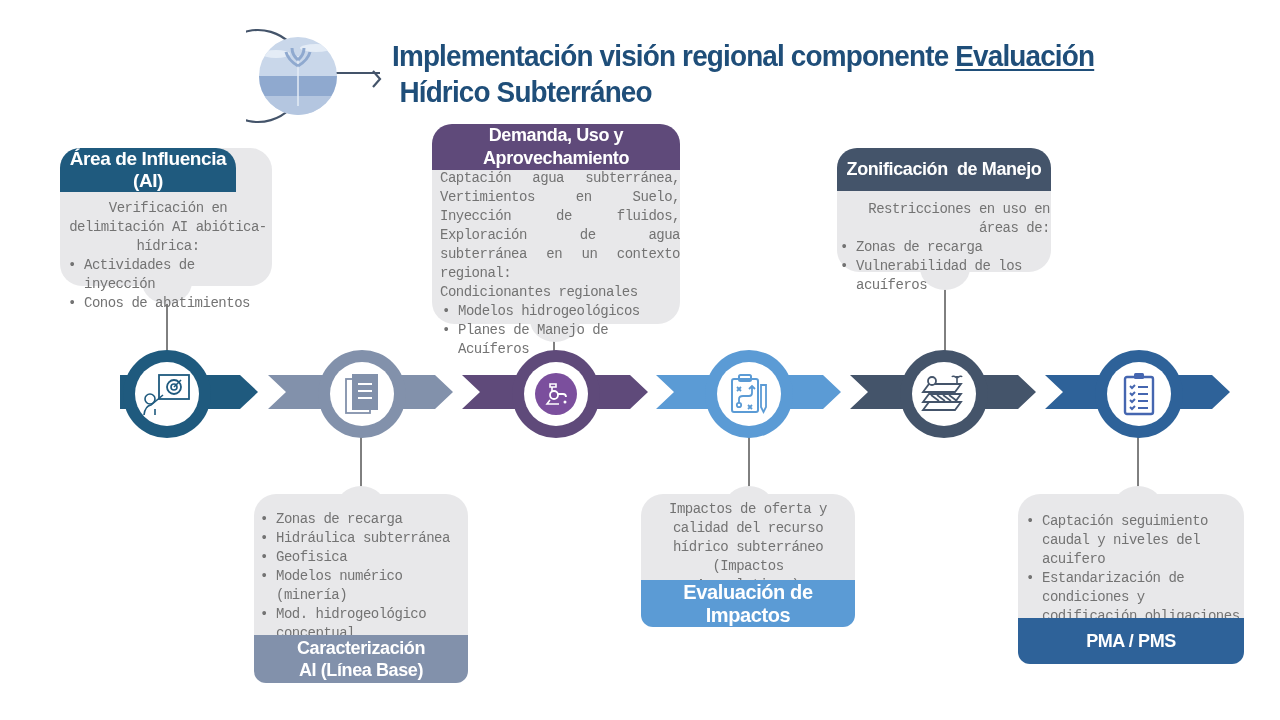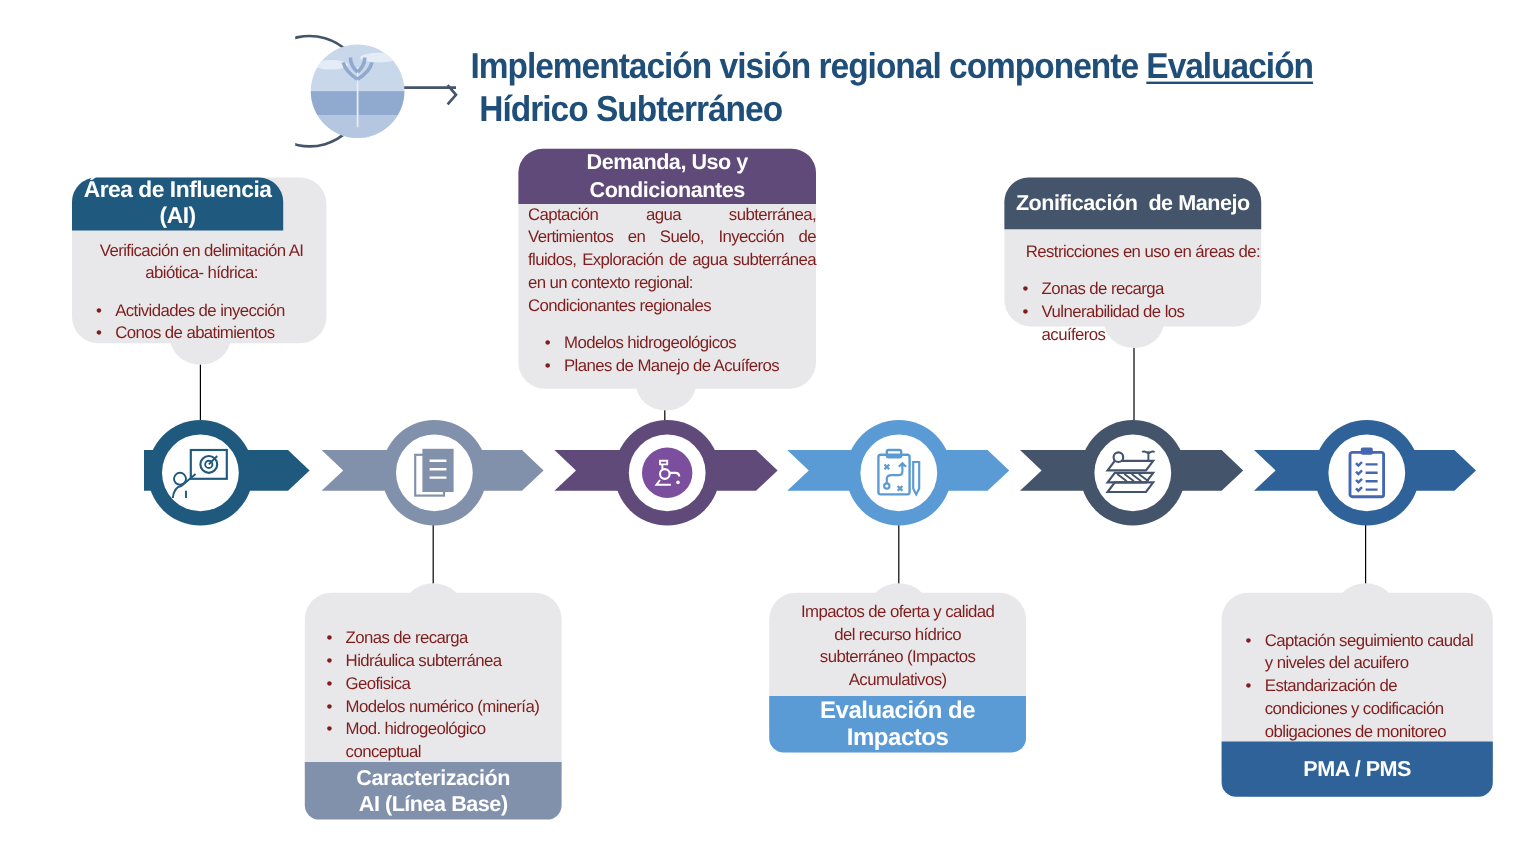--- a/index.html
+++ b/index.html
@@ -4,22 +4,22 @@
 <style>
   html,body{margin:0;padding:0;background:#ffffff;}
   body{width:1280px;height:720px;position:relative;overflow:hidden;font-family:"Liberation Sans",sans-serif;}
   .abs{position:absolute;}
   
   .title{left:392px;top:38px;font-family:"Liberation Sans",sans-serif;font-weight:bold;font-size:30px;line-height:36px;color:#1f4e79;letter-spacing:-0.9px;transform:scaleX(0.93);transform-origin:left top;white-space:nowrap;}
   .title .u{text-decoration:underline;text-decoration-thickness:2px;text-underline-offset:3px;}
   
   .card{position:absolute;background:#e8e8ea;border-radius:22px;box-sizing:border-box;}
   .hdr{position:absolute;color:#fff;font-weight:bold;text-align:center;font-family:"Liberation Sans",sans-serif;box-sizing:border-box;display:flex;align-items:center;justify-content:center;letter-spacing:-0.4px;}
-  .body-txt{position:absolute;color:#7f1d1d;font-size:14px;line-height:19px;font-family:Liberation Sans, sans-serif;letter-spacing:-0.5px;}
-  .body-txt ul{margin:12px;padding:0;list-style:none;}
+  .body-txt{position:absolute;color:#737373;font-size:14px;line-height:19px;font-family:Liberation Mono, monospace;letter-spacing:-0.5px;}
+  .body-txt ul{margin:0;padding:0;list-style:none;}
   .body-txt li{position:relative;padding-left:18px;}
   .body-txt li::before{content:"•";position:absolute;left:2px;top:0;}
   .bump{position:absolute;width:50px;height:22px;background:#e8e8ea;border-radius:50% 50% 0 0/100% 100% 0 0;}
   .bump-down{position:absolute;width:50px;height:22px;background:#e8e8ea;border-radius:0 0 50% 50%/0 0 100% 100%;}
   .node{position:absolute;border-radius:50%;box-sizing:border-box;}
   .node-inner{position:absolute;border-radius:50%;background:#fff;display:flex;align-items:center;justify-content:center;}
 </style>
 </head>
 <body>
 
@@ -159,21 +159,21 @@
     <ul>
       <li>Actividades de inyección</li>
       <li>Conos de abatimientos</li>
     </ul>
   </div>
 </div>
 
 <div>
   <div class="card" style="left:432px;top:124px;width:248px;height:200px;"></div>
   <div class="bump-down" style="left:530px;top:320px;"></div>
-  <div class="hdr" style="left:432px;top:124px;width:248px;height:46px;background:#5f4a7a;border-radius:20px 20px 0 0;font-size:18px;line-height:23px;padding:0 30px;">Demanda, Uso y Condicionantes</div>
+  <div class="hdr" style="left:432px;top:124px;width:248px;height:46px;background:#5f4a7a;border-radius:20px 20px 0 0;font-size:18px;line-height:23px;padding:0 30px;">Demanda, Uso y Aprovechamiento</div>
   <div class="body-txt" style="left:440px;top:169px;width:240px;">
     <div style="text-align:justify;">Captación agua subterránea, Vertimientos en Suelo, Inyección de fluidos, Exploración de agua subterránea en un contexto regional:</div>
     <div>Condicionantes regionales</div>
     <ul>
       <li>Modelos hidrogeológicos</li>
       <li>Planes de Manejo de Acuíferos</li>
     </ul>
   </div>
 </div>
 

